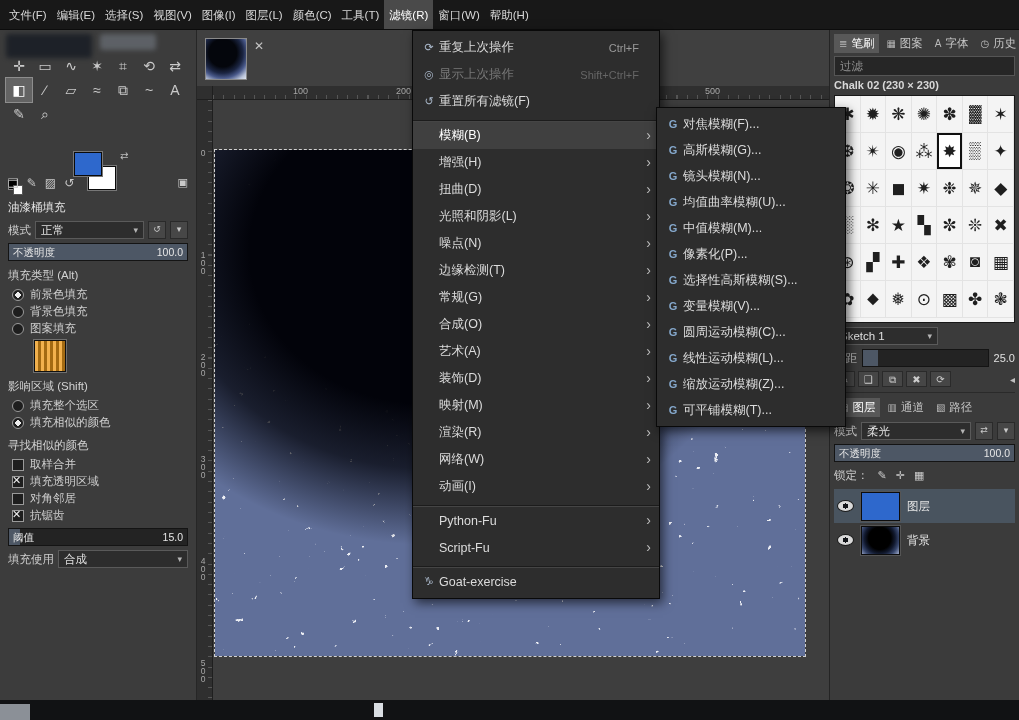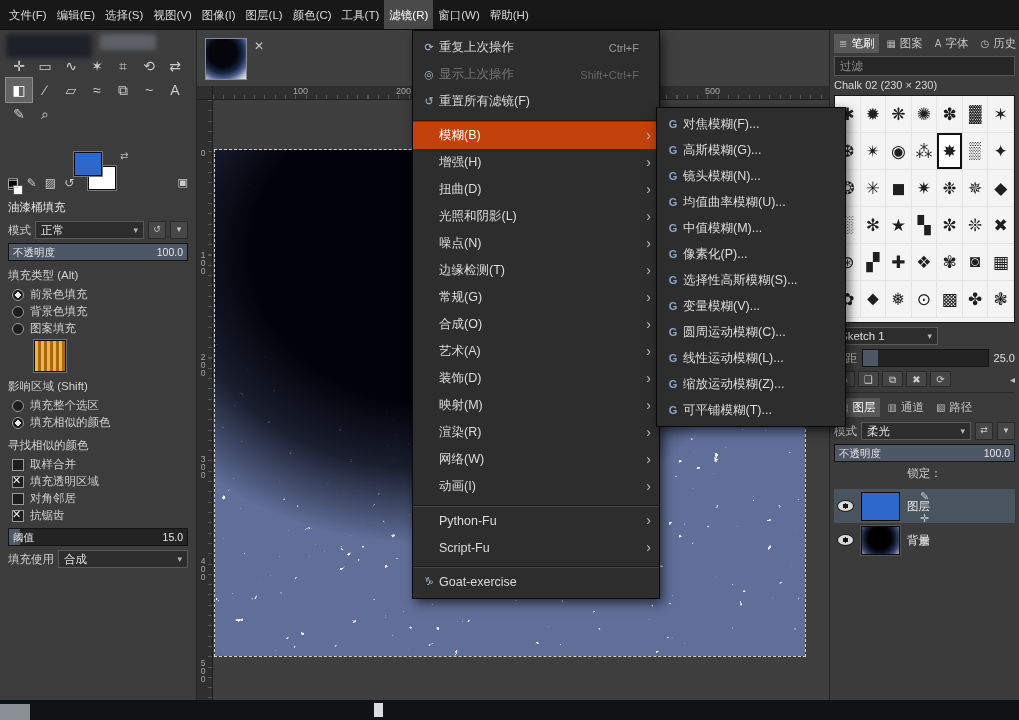--- a/index.html
+++ b/index.html
@@ -9,21 +9,21 @@
   
   .menubar{position:absolute;left:0;top:0;width:100%;height:30px;background:#181818;
            display:flex;align-items:stretch;padding-left:4px;box-sizing:border-box;z-index:60;
            border-bottom:1px solid #0c0c0c;}
   .mb-item{padding:0 5px;font-size:11.5px;line-height:30px;color:#d8d8d8;white-space:nowrap;}
   .mb-item.active{background:#4a4a4a;color:#fff;}
   
   .menu{position:absolute;background:#2d2d2d;border:1px solid #090909;
         box-shadow:3px 4px 10px rgba(0,0,0,.6);padding:3px 0;z-index:100;}
   .menu-item{height:27px;display:flex;align-items:center;padding:0 8px 0 6px;font-size:12.5px;color:#dcdcdc;}
-  .menu-item.highlight{background:#c2410c;color:#fff;}
+  .menu-item.highlight{background:#404040;color:#fff;}
   .menu-item.disabled{color:#787878;}
   .menu-item.disabled .mi-shortcut{color:#666;}
   .menu-item.separator{height:7px;padding:0;}
   .menu-item.separator::after{content:"";display:block;width:100%;height:1px;background:#1c1c1c;
         box-shadow:0 1px 0 #454545;margin-top:3px;}
   .mi-icon{width:20px;text-align:center;font-size:11px;color:#a9b7c9;flex:none;}
   .mi-label{white-space:nowrap;}
   .mi-shortcut{margin-left:auto;padding-left:16px;font-size:11px;color:#9a9a9a;}
   .mi-chevron{width:12px;text-align:right;color:#bdbdbd;flex:none;}
   .menu-item.has-sub .mi-chevron::after{content:"›";font-size:14px;line-height:10px;}
@@ -96,39 +96,39 @@
   .canvas-image svg{display:block;}
   
   .dock{position:absolute;right:0;top:30px;width:190px;height:670px;background:#3b3b3b;border-left:1px solid #242424;
         box-sizing:border-box;padding:3px 4px;font-size:11.5px;color:#cccccc;overflow:hidden;}
   .dock-tabs{display:flex;gap:2px;height:20px;align-items:center;}
   .dtab{display:flex;gap:4px;align-items:center;padding:2px 5px;color:#c6c6c6;white-space:nowrap;}
   .dtab.active{background:#585858;color:#fff;}
   .dtab .ticon{font-size:10px;color:#b9b9b9;}
   .filter-row{height:18px;line-height:18px;background:#262626;border:1px solid #555;color:#8f8f8f;
       padding:0 5px;margin:3px 0;}
-  .brush-title{height:14px;font-size:11px;color:#d8d8d8;margin-bottom:2px;}
+  .brush-title{height:14px;font-size:11px;color:#d8d8d8;margin-bottom:2px;font-weight:bold;}
   .brush-grid{height:226px;background:#f4f4f4;border:1px solid #181818;display:grid;
       grid-template-columns:repeat(7,1fr);grid-auto-rows:37px;overflow:hidden;margin-bottom:4px;}
   .cell{display:flex;align-items:center;justify-content:center;font-size:17px;color:#1f1f1f;
       border-right:1px solid #e3e3e3;border-bottom:1px solid #e3e3e3;}
   .cell.selected{box-shadow:inset 0 0 0 2px #101010;background:#ffffff;}
   .tag-row{display:flex;margin-bottom:4px;}
   .tag-combo{width:104px;}
   .spacing-row{display:flex;align-items:center;gap:5px;margin-bottom:4px;}
   .spacing-val{font-size:11px;color:#e0e0e0;}
   .dock-btns{display:flex;gap:3px;align-items:center;margin-bottom:5px;}
   .btn-list{display:flex;gap:3px;}
   .dbtn{width:21px;height:16px;background:#464646;border:1px solid #2a2a2a;color:#cccccc;
       text-align:center;line-height:15px;font-size:10px;box-sizing:border-box;}
   .dock-arrow{margin-left:auto;color:#bdbdbd;font-size:10px;}
   .layers-tabs{border-top:1px solid #2a2a2a;padding-top:4px;}
   .mode-row{display:flex;align-items:center;gap:4px;margin:5px 0 4px;}
   .opacity-row{display:flex;align-items:center;gap:4px;margin-bottom:4px;}
-  .lock-row{display:flex;align-items:center;gap:9px;height:18px;margin-bottom:5px;flex-direction:column;}
+  .lock-row{display:flex;align-items:center;gap:9px;height:18px;margin-bottom:5px;}
   .lock-icon{font-size:11px;color:#c9c9c9;}
   .layer-row{display:flex;align-items:center;gap:7px;height:34px;padding:0 3px;}
   .layer-row.selected{background:#49545f;}
   .eye{width:15px;height:10px;border-radius:50%;border:1px solid #1d1d1d;flex:none;
       background:radial-gradient(circle at 50% 50%,#14161a 0 2.5px,#d9d9d9 2.6px);}
   .lthumb{width:37px;height:27px;border:1px solid #0c0c0c;box-shadow:0 0 0 1px #555;flex:none;}
   .lthumb-blue{background:#2e68cc;}
   .lthumb-blob{background:radial-gradient(circle at 48% 42%,#000 0 45%,#121a30 62%,#36456b 78%,#8a97b8 95%);}
   .lname{font-size:11.5px;color:#e4e4e4;}
   

